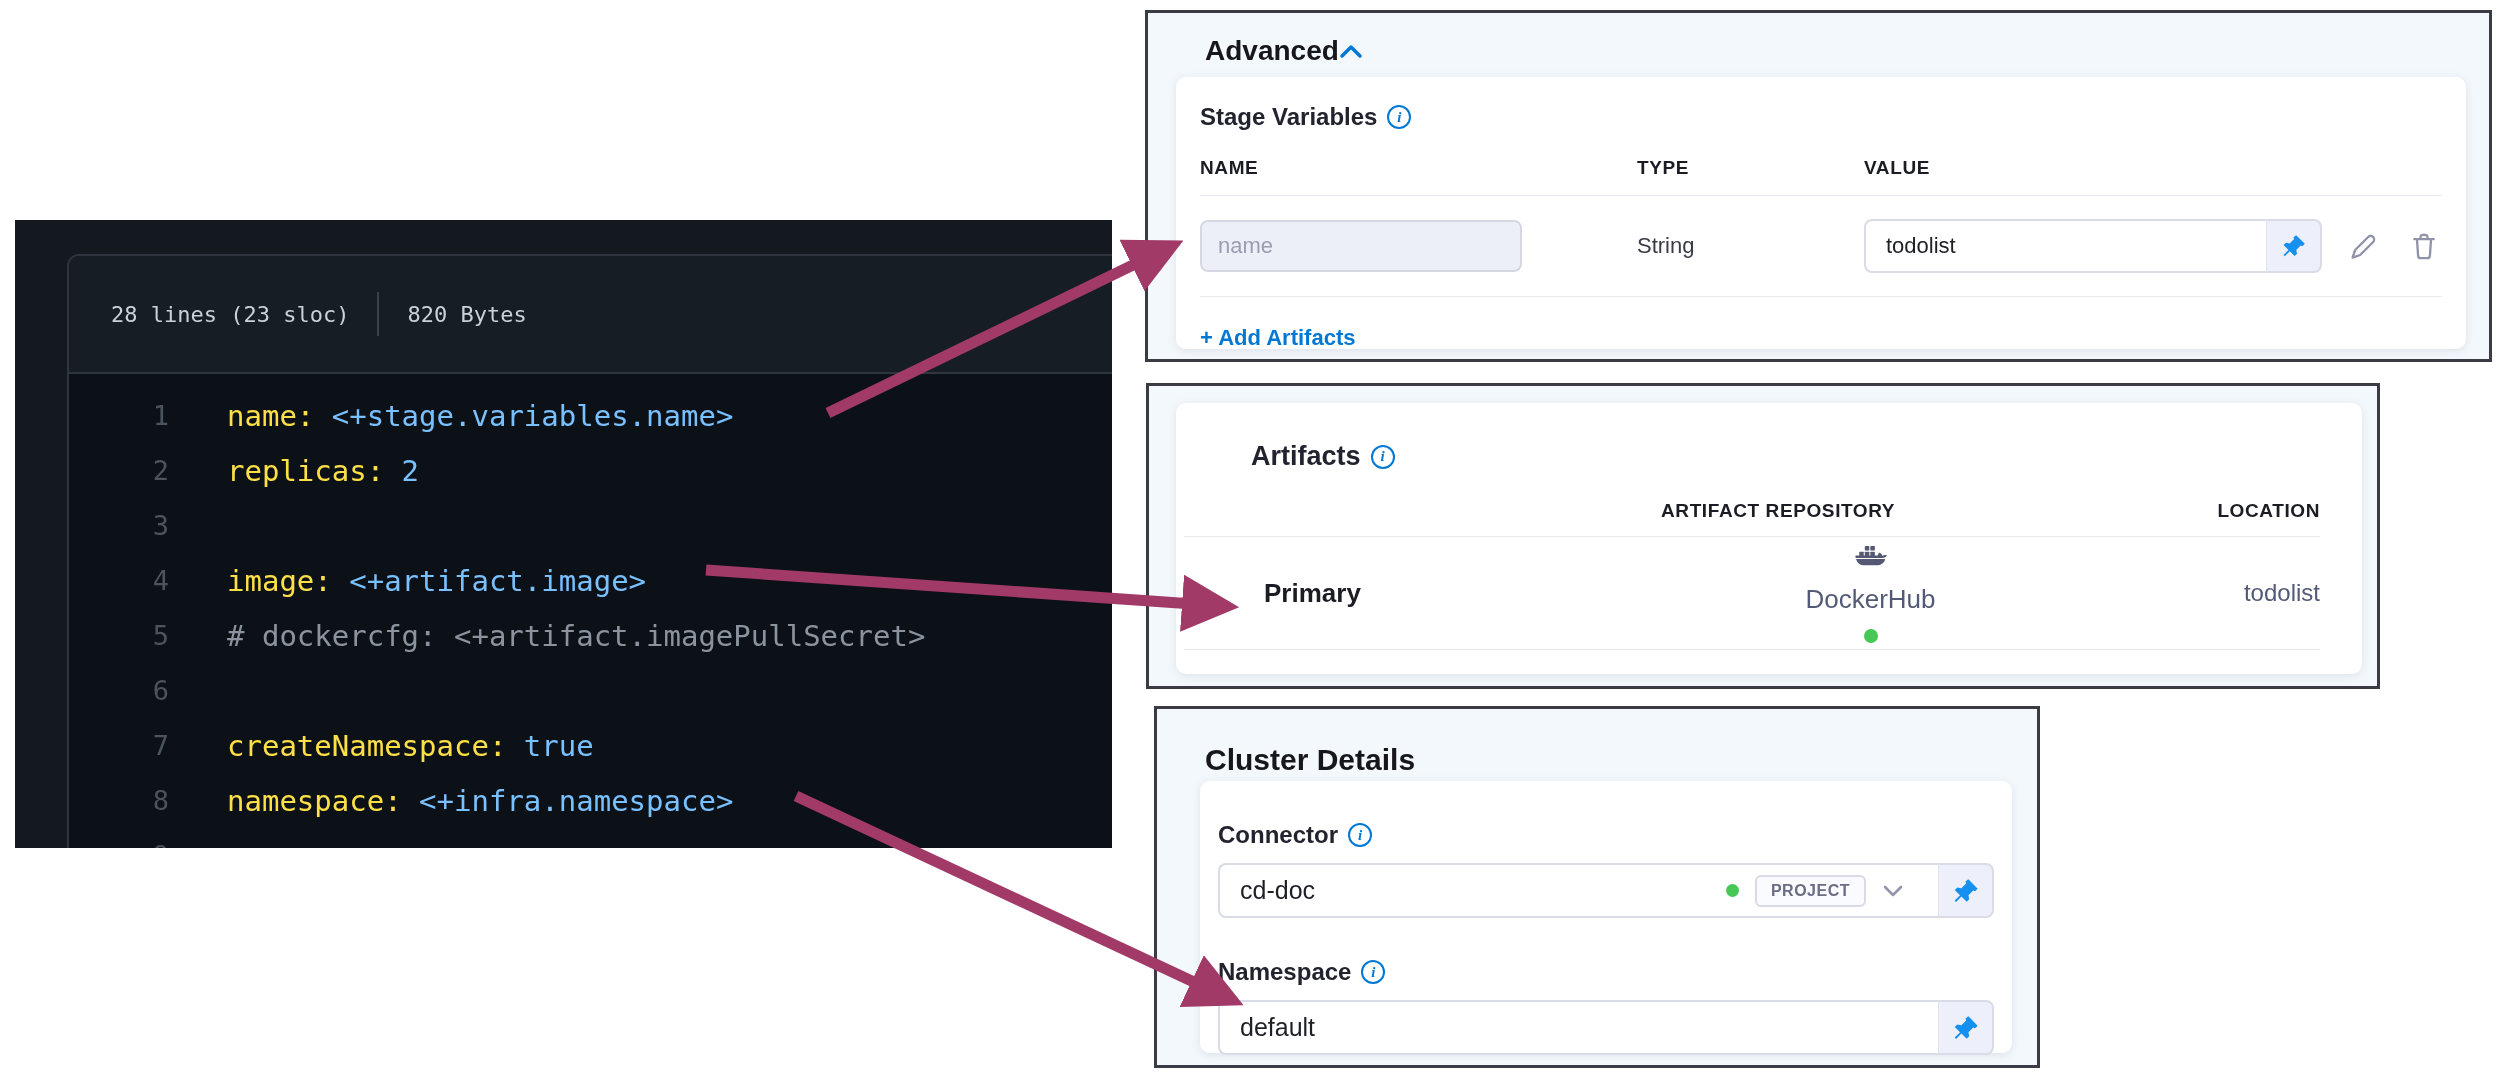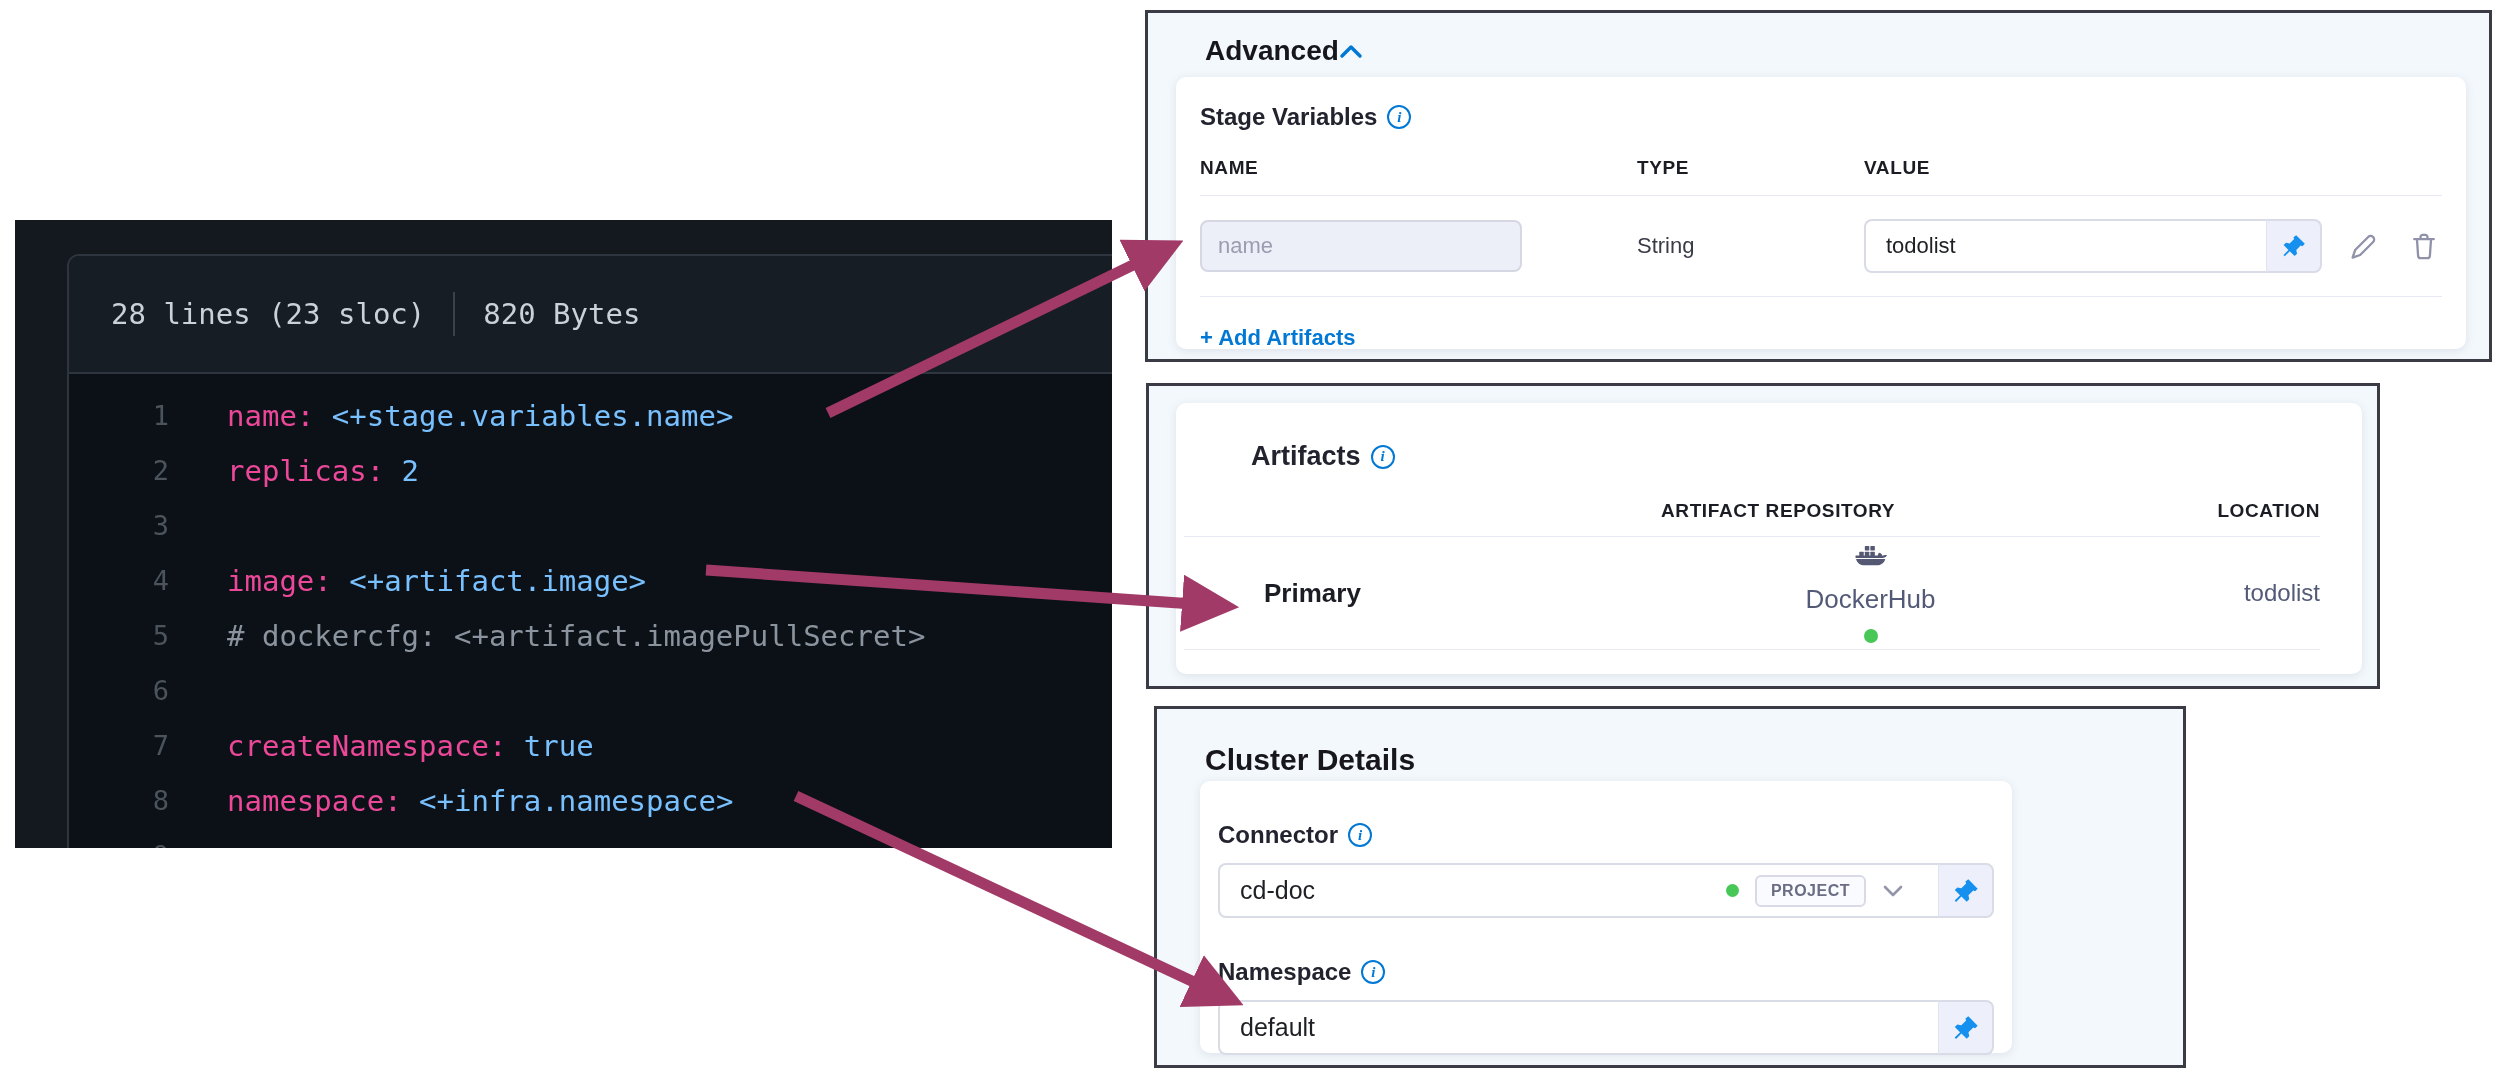--- a/index.html
+++ b/index.html
@@ -7,28 +7,28 @@
   body { font-family:"Liberation Sans", sans-serif; }
   #canvas { position:relative; width:2501px; height:1084px; background:#ffffff; overflow:hidden; }
 
   
   .code-panel { position:absolute; left:15px; top:220px; width:1097px; height:628px;
     background:#14181f; overflow:hidden; }
   .code-box { position:absolute; left:52px; top:34px; width:1200px; height:820px;
     border:2px solid #2e353f; border-radius:12px; background:#0c1117; }
   .code-header { height:118px; background:#171d25; border-bottom:2px solid #2e353f;
     border-radius:10px 10px 0 0; display:flex; align-items:center; padding-left:42px;
-    font-family:"DejaVu Sans Mono", monospace; font-size:29px; color:#c9d1d9; }
+    font-family:"DejaVu Sans Mono", monospace; font-size:22px; color:#c9d1d9; }
   .code-header .vdiv { width:2px; height:44px; background:#3a434c; margin:0 28px; }
   .code-area { padding-top:14px; }
   .code-line { height:55px; display:flex; align-items:center;
     font-family:"DejaVu Sans Mono", monospace; font-size:29px; white-space:pre; }
   .code-line .ln { width:100px; text-align:right; color:#4b535c; font-size:27px; flex:none; }
   .code-line .code-text { margin-left:58px; }
-  .seg-key { color:#ec4899; }
+  .seg-key { color:#fde047; }
   .seg-value { color:#79c0ff; }
   .seg-plain { color:#c9d1d9; }
   .seg-comment { color:#8b949e; }
 
   
   .ui-panel { position:absolute; background:#f3f8fd; border:3px solid #3a3b45; }
   .ui-card { position:absolute; background:#ffffff; border-radius:10px;
     box-shadow:0 2px 10px rgba(96,97,112,0.14); }
   .section-label { font-size:24px; font-weight:bold; color:#22232e; display:flex; align-items:center; gap:10px; }
   .info-icon { width:24px; height:24px; border:2px solid #0278d5; border-radius:50%;
@@ -75,21 +75,21 @@
   .art-grid { display:grid; grid-template-columns:397px 1fr 240px; align-items:center; padding-left:80px; }
   #art-headers { margin-top:28px; }
   #art-headers .loc { text-align:right; }
   #art-divider-top { margin-top:14px; }
   #art-row { height:112px; }
   .art-label { font-size:26px; font-weight:bold; color:#1c1d24; }
   .repo-cell { display:flex; align-items:center; gap:14px; font-size:26px; color:#535a78;flex-direction:column; }
   .loc-cell { text-align:right; font-size:24px; color:#535a78; }
 
   
-  #cluster-panel { left:1154px; top:706px; width:1032px; height:362px;padding-left:12px; }
+  #cluster-panel { left:1154px; top:706px; width:886px; height:362px;padding-left:12px; }
   #cluster-title { position:absolute; left:48px; top:34px; font-size:30px; font-weight:bold; color:#16161c; }
   #cluster-card { left:43px; top:72px; width:812px; height:272px; padding:40px 18px 0 18px; }
   .field-label { margin-bottom:14px; }
   .cluster-input-group { display:flex; height:55px; }
   .cluster-input-field { flex:1; border:2px solid #d9dbe6; border-right:none;
     border-radius:8px 0 0 8px; font-size:25px; color:#1f2026; padding:0 20px; outline:none;
     background:#fff; font-family:"Liberation Sans", sans-serif; display:flex; align-items:center; }
   .connector-extras { display:flex; align-items:center; gap:16px; margin-left:auto; padding-right:14px; }
   .scope-badge { background:#fafbfe; border:2px solid #d9dae6; border-radius:6px;
     color:#6b6d85; font-size:16px; font-weight:bold; letter-spacing:0.5px; padding:5px 14px; }

